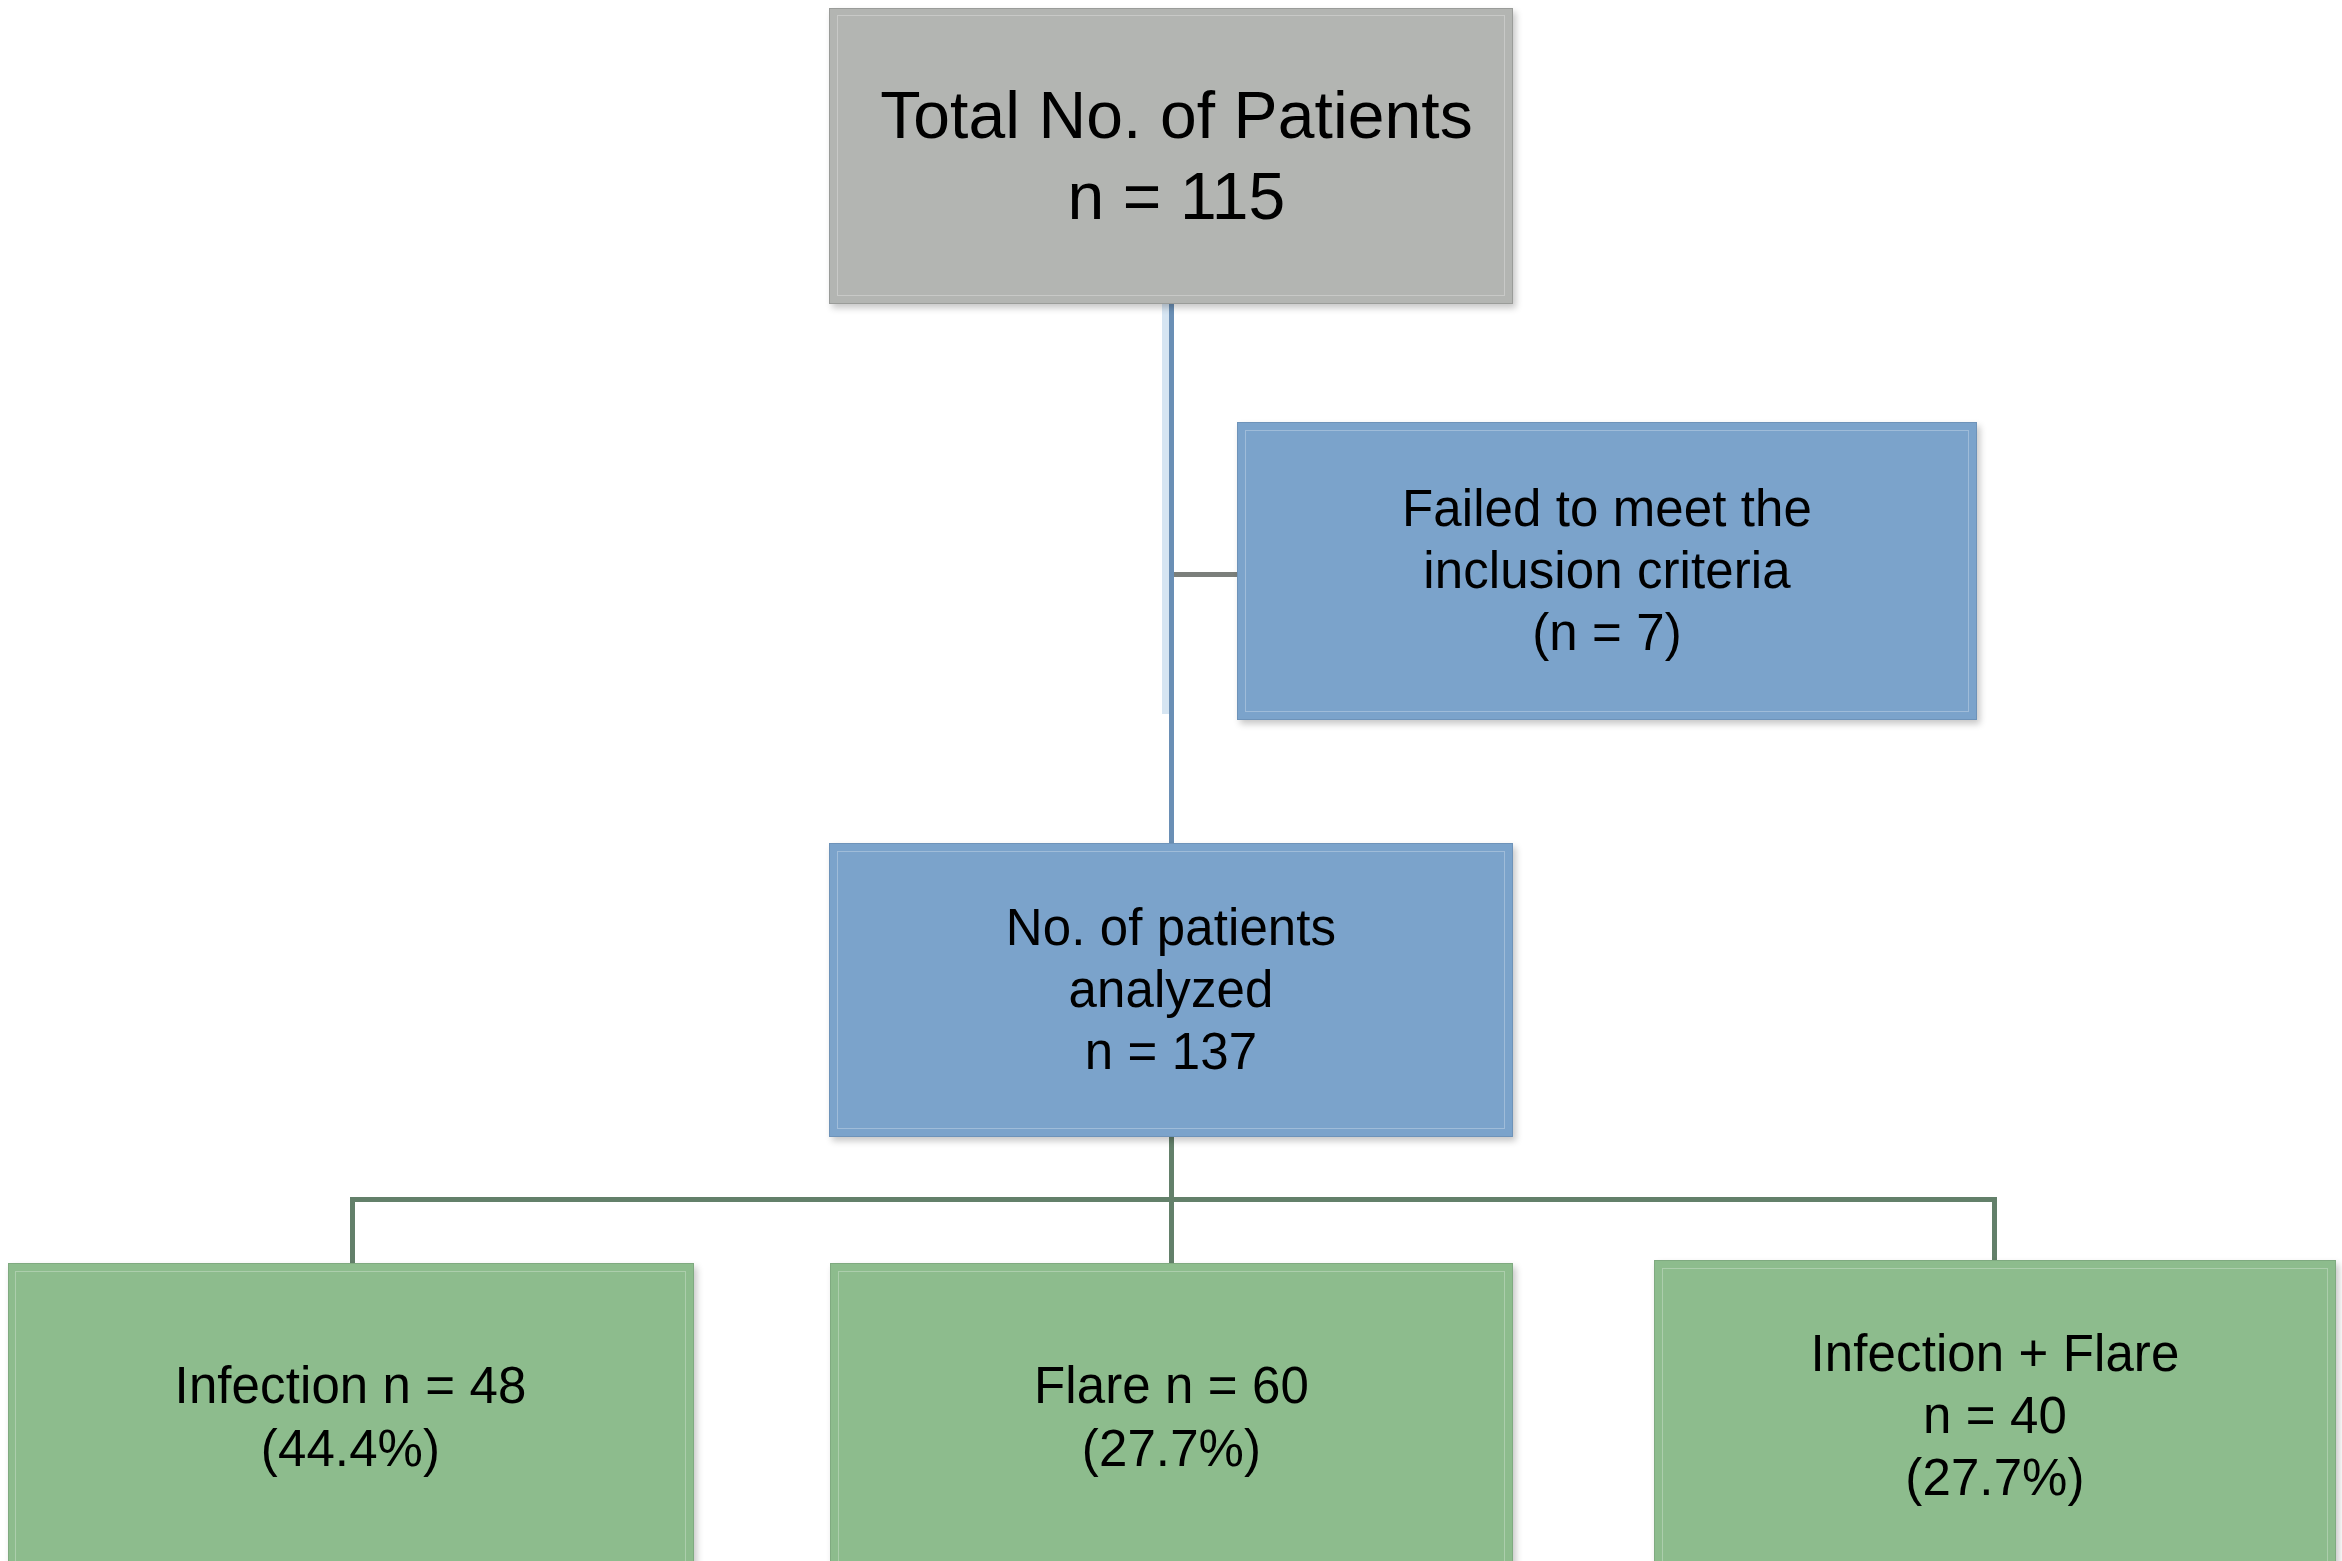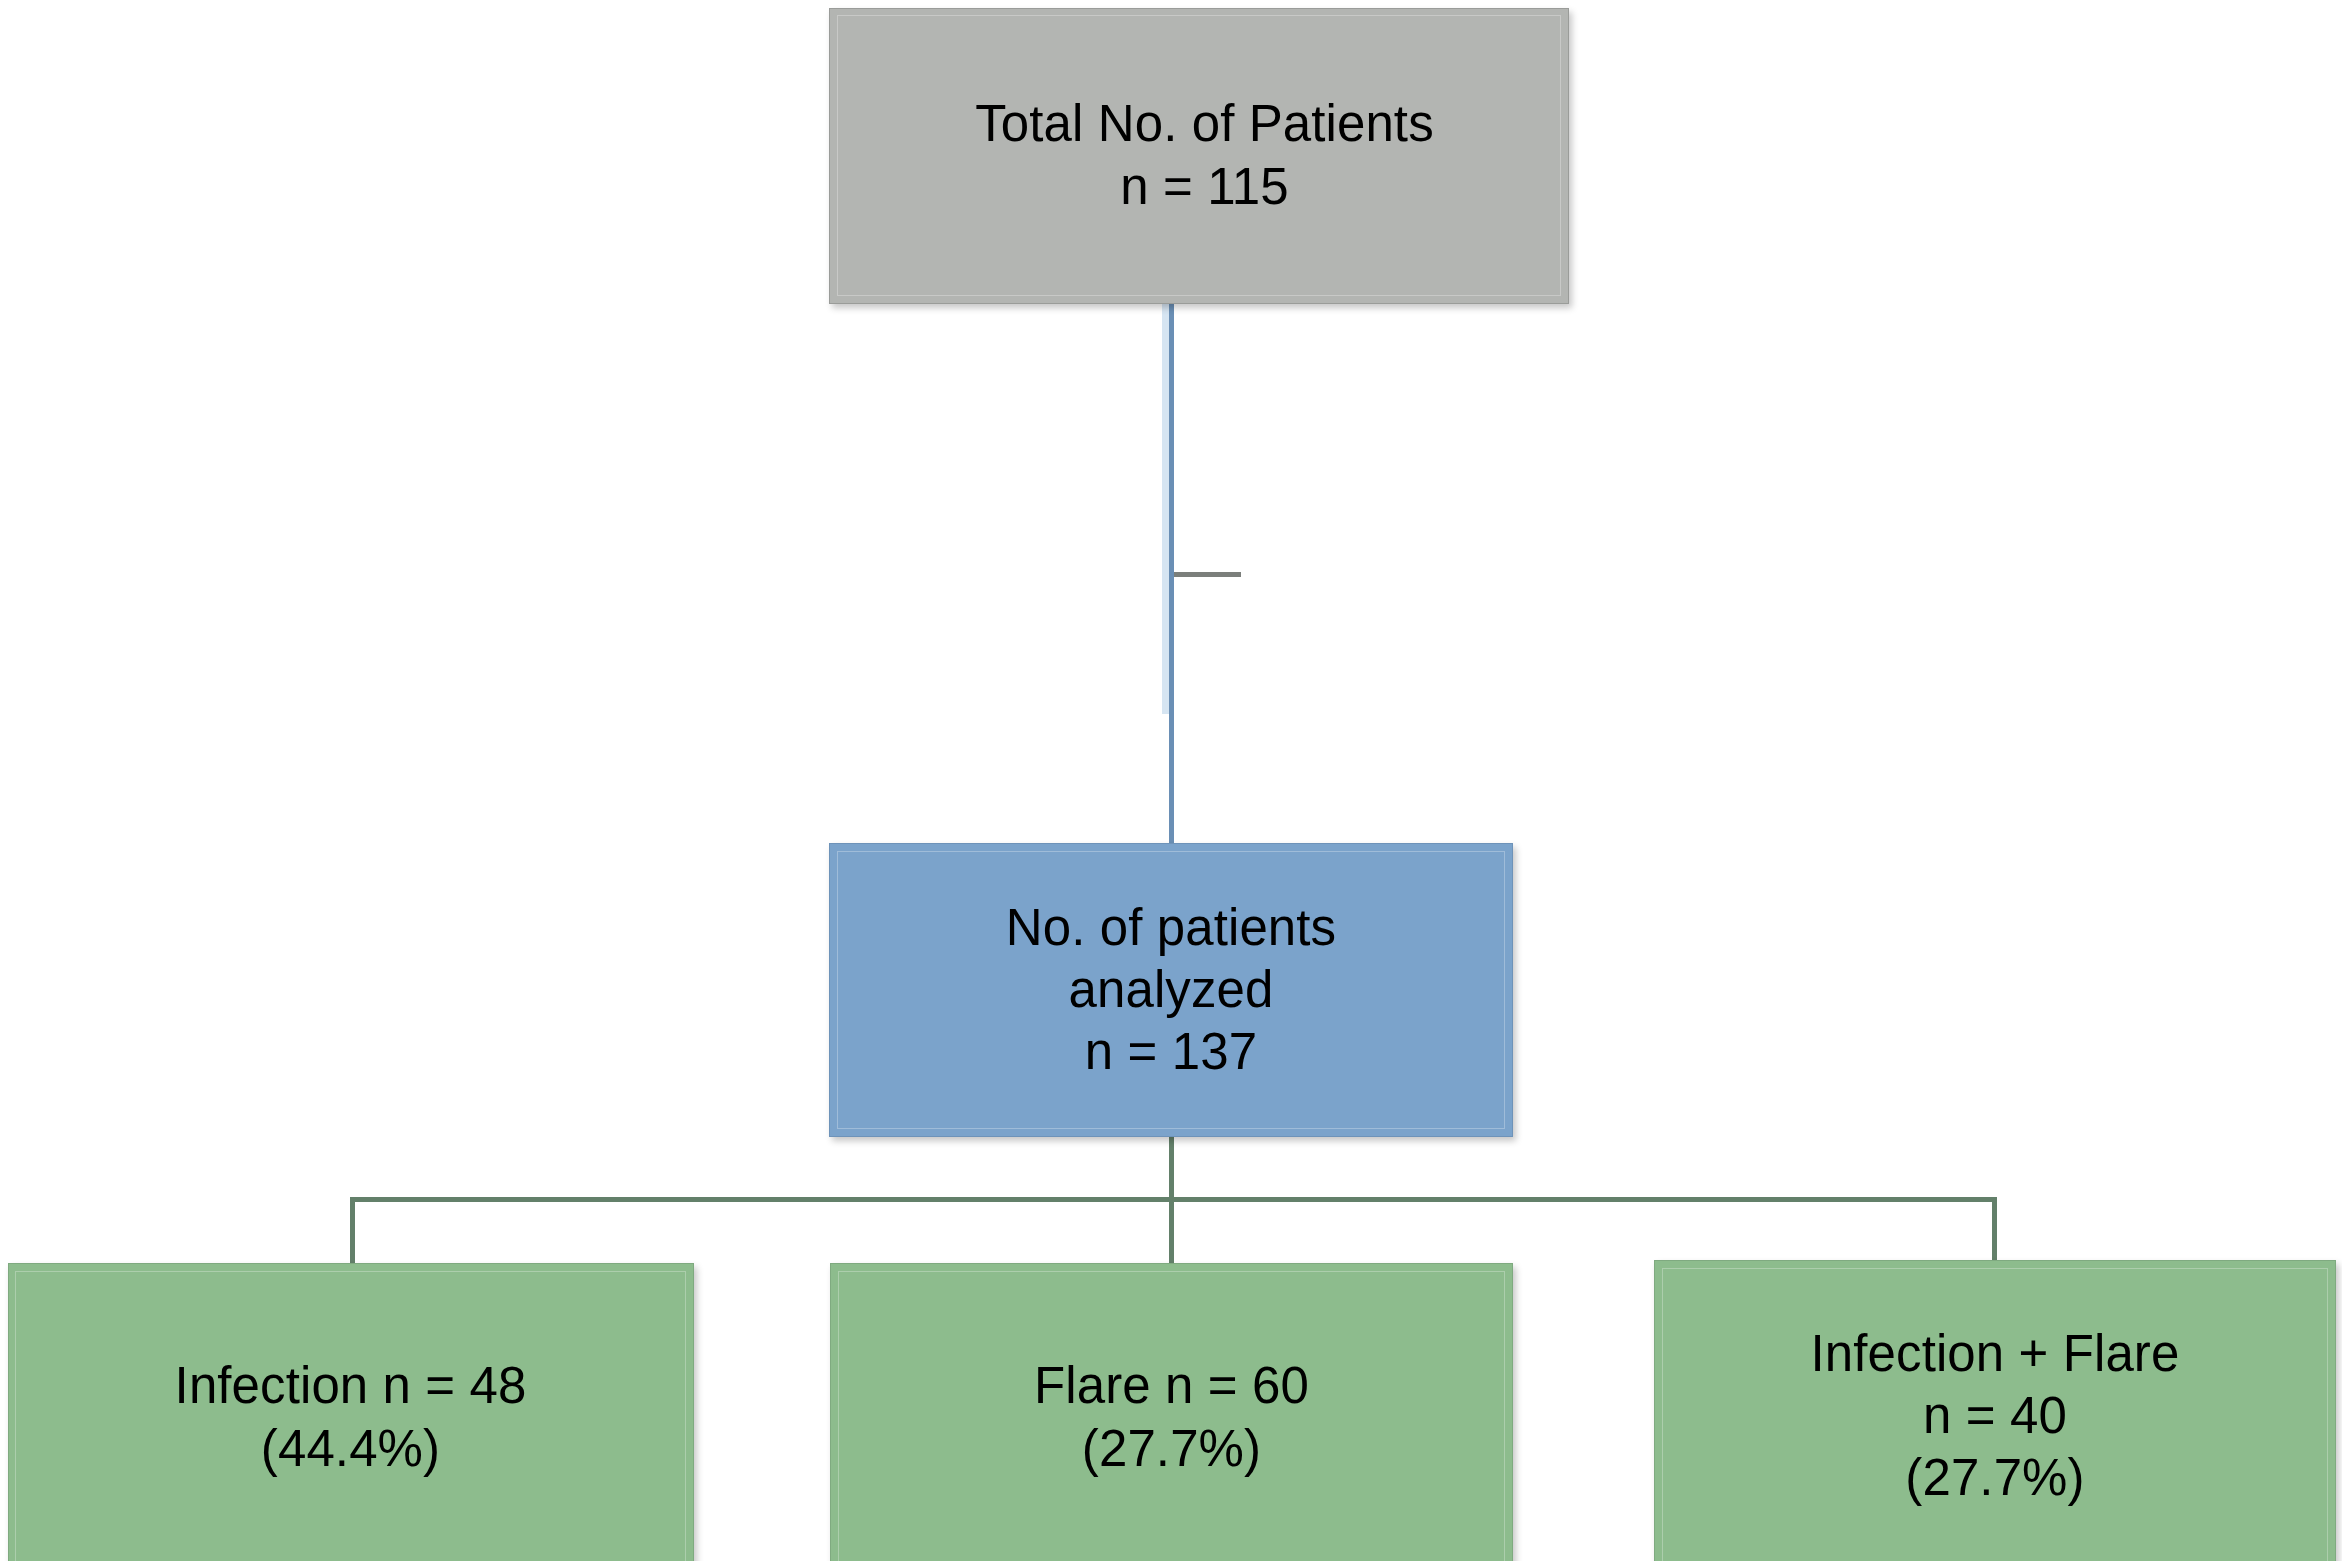--- a/index.html
+++ b/index.html
@@ -73,21 +73,21 @@
   .node-blue {
     background: #7ba3cb;
     border: 0.9px solid #6e93b9;
   }
   .node-green {
     background: #8dbc8d;
     border: 0.9px solid #7faa80;
   }
 
   
-  #box-total     { left: 829px;  top: 7.5px;    width: 740px; height: 296px; font-size: 51px; padding-left: 11px; }
+  #box-total     { left: 829px;  top: 7.5px;    width: 684px; height: 296px; font-size: 66px; padding-left: 11px; }
   #box-failed    { left: 1237px; top: 422px;  width: 740px; height: 298px; font-size: 51px; }
   #box-analyzed  { left: 829px;  top: 843px;  width: 684px; height: 294px; font-size: 51px; }
 
   #box-infection { left: 7.5px;    top: 1263px; width: 686px; height: 309px; font-size: 51px; }
   #box-flare     { left: 830px;  top: 1263px; width: 683px; height: 309px; font-size: 51px; }
   #box-both      { left: 1654px; top: 1260px; width: 682px; height: 312px; font-size: 51px; }
 
   
   #trunk-top     { left: 1169px; top: 298px;  height: 549px; }
   #trunk-ghost   { left: 1162px; top: 302px;  width: 6.6px; height: 412px; }
@@ -123,20 +123,25 @@
   <div class="line line-v line-green" id="trunk-bottom"></div>
   <div class="line line-h line-green" id="branch-bar"></div>
   <div class="line line-v line-green" id="drop-left"></div>
   <div class="line line-v line-green" id="drop-right"></div>
 
   <div class="node node-gray" id="box-total">
     <span class="label">Total No. of Patients
 n = 115</span>
   </div>
 
+  <div class="node node-blue" id="box-failed">
+    <span class="label">Failed to meet the
+inclusion criteria
+(n = 7)</span>
+  </div>
 
   <div class="node node-blue" id="box-analyzed">
     <span class="label">No. of patients
 analyzed
 n = 137</span>
   </div>
 
   <div class="node node-green" id="box-infection">
     <span class="label">Infection n = 48
 (44.4%)</span>

